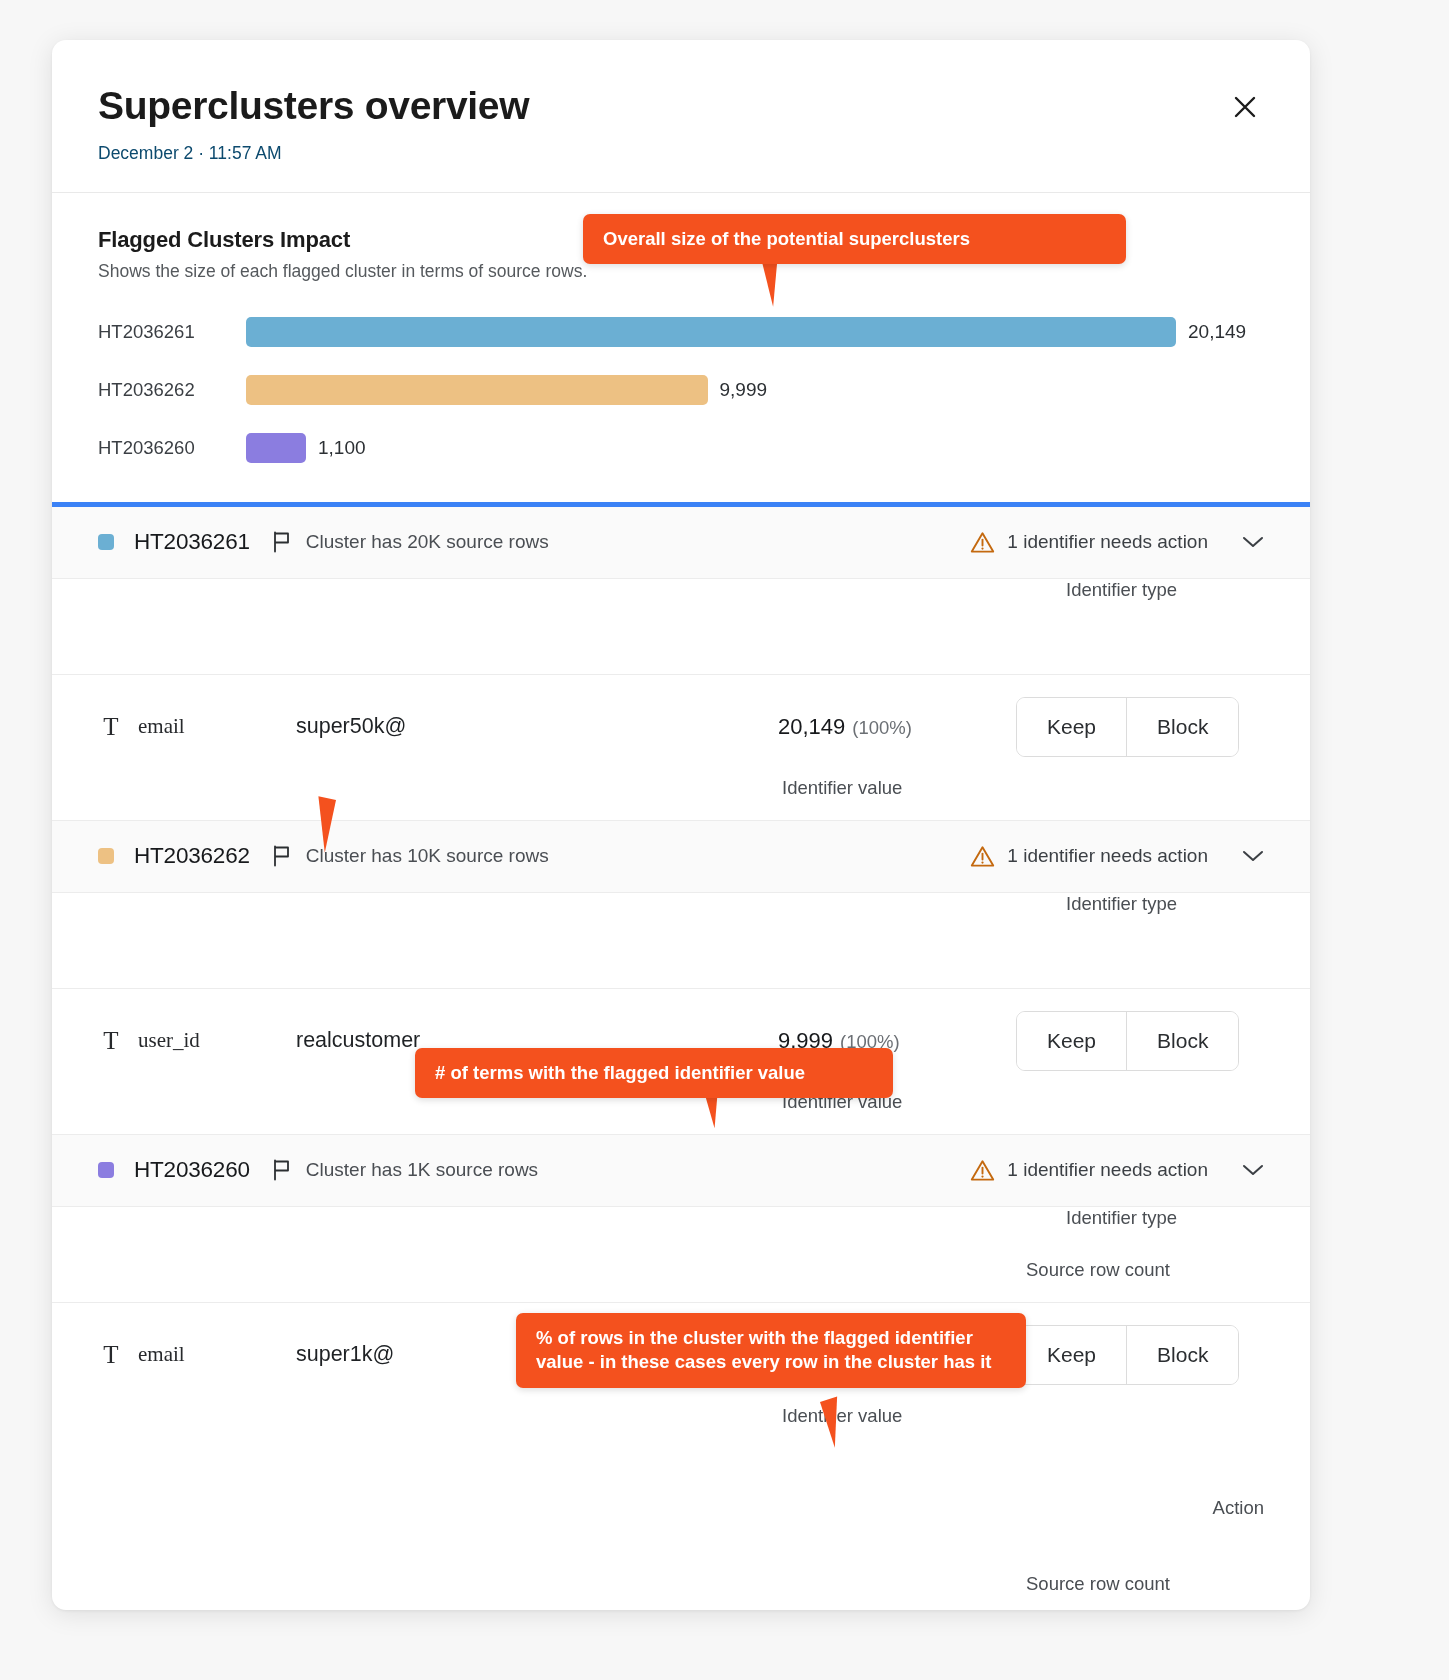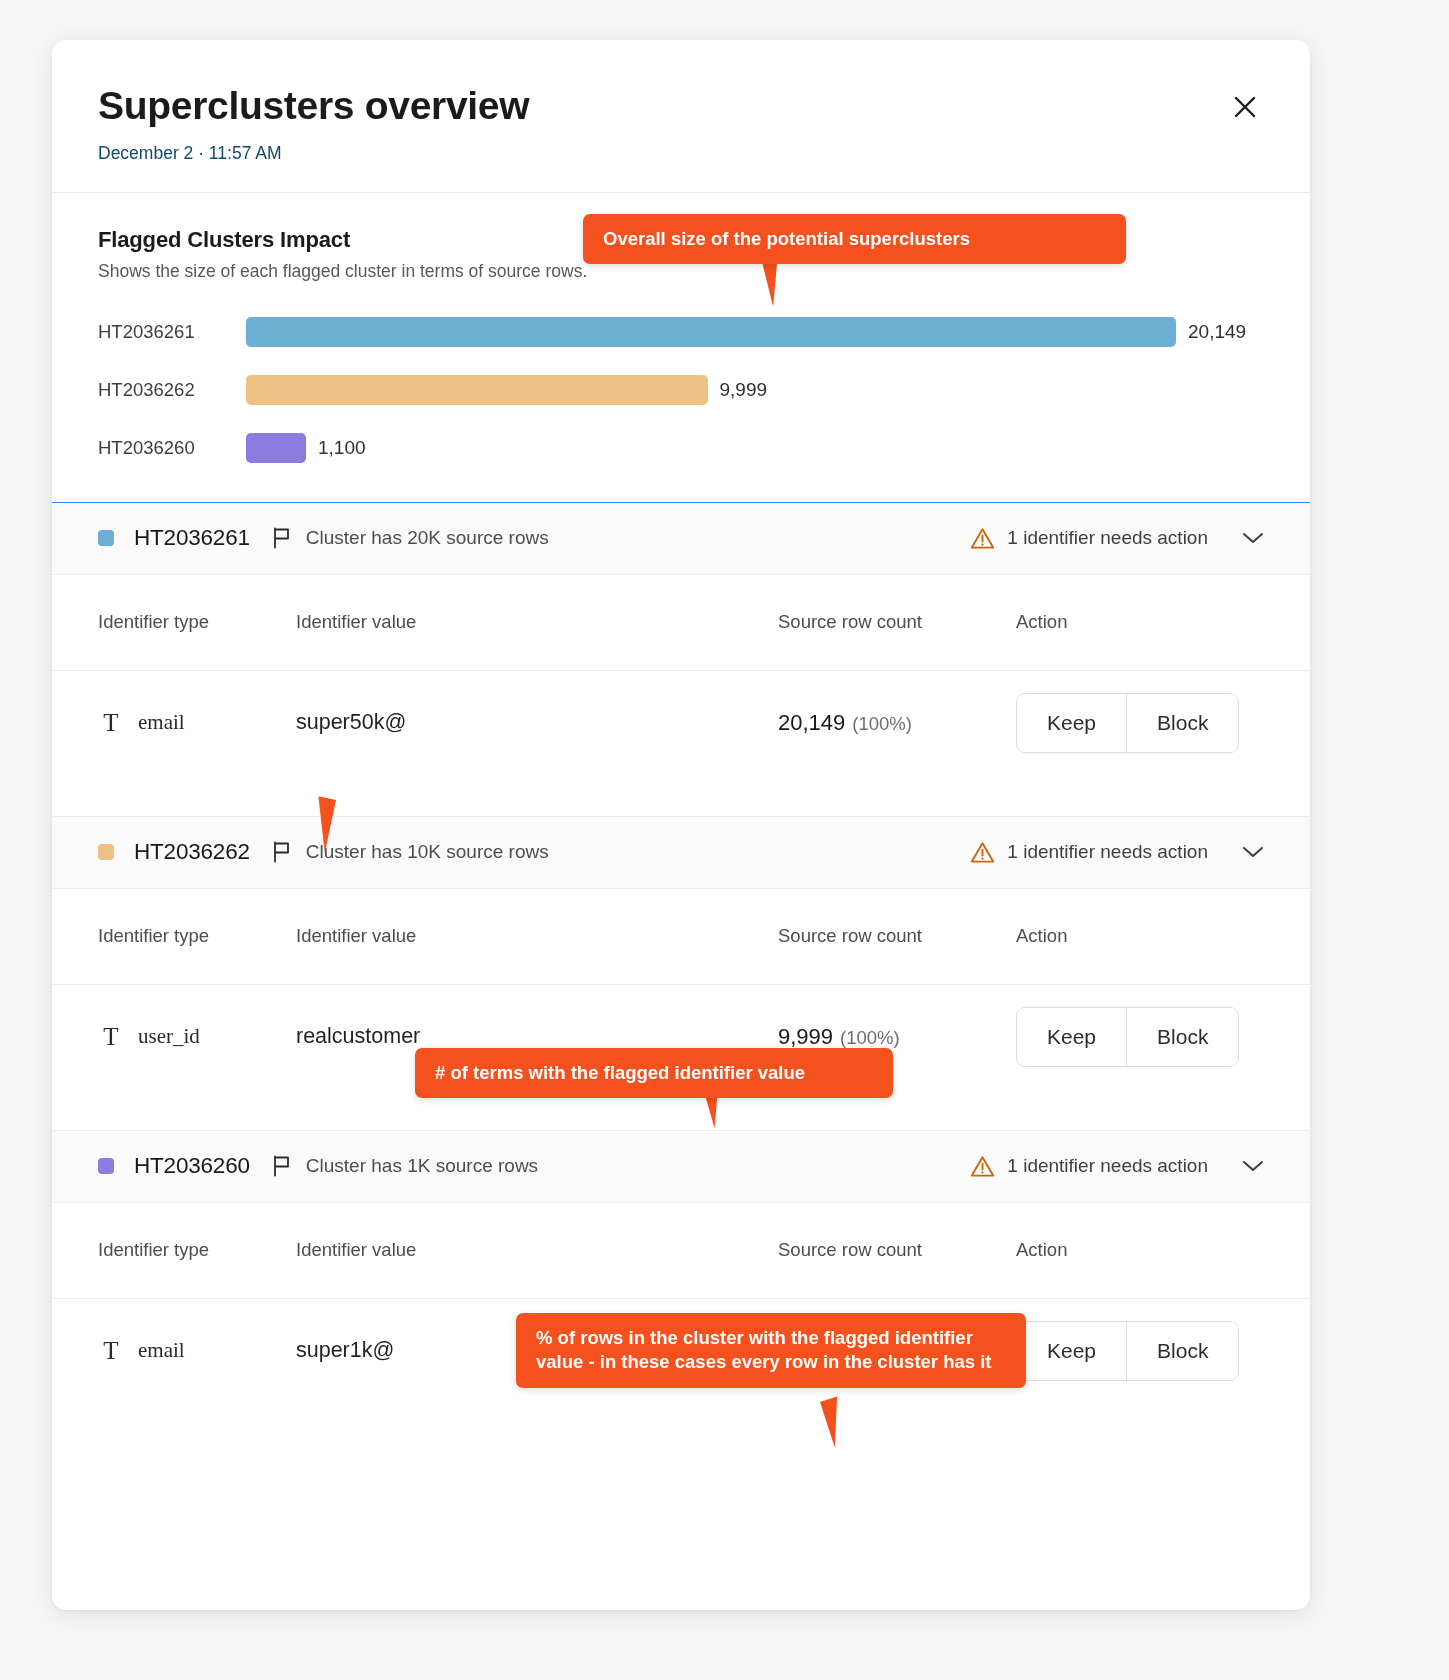--- a/index.html
+++ b/index.html
@@ -36,21 +36,21 @@
   }
   .close-btn {
     position: absolute; right: 46px; top: 48px;
     width: 38px; height: 38px;
     display: flex; align-items: center; justify-content: center;
     cursor: pointer; background: none; border: none;
   }
   .close-btn svg { display:block; }
 
   
-  .chart-section { padding: 34px 46px 36px 46px; border-bottom: 1px solid #3b82f6; }
+  .chart-section { padding: 34px 46px 36px 46px; border-bottom: 5px solid #3b82f6; }
   .chart-title { font-size: 22px; font-weight: 700; color: #1b1b1b; letter-spacing: -0.15px; }
   .chart-desc { margin-top: 8px; font-size: 17.5px; color: #55595d; }
   .bars { margin-top: 32px; }
   .bar-row { display: flex; align-items: center; height: 36px; margin-bottom: 22px; }
   .bar-row:last-child { margin-bottom: 0; }
   .bar-label {
     width: 148px; flex: 0 0 148px;
     font-size: 18.5px; color: #3b3f44; text-align: left;
   }
   .bar-track { display: flex; align-items: center; flex: 1; min-width: 0; }
@@ -70,22 +70,22 @@
     color: #17191c; letter-spacing: -0.2px;
   }
   .flag-icon { margin-left: 22px; display: flex; align-items: center; }
   .cluster-note { margin-left: 14px; font-size: 19px; color: #4a4e53; }
   .cluster-right { margin-left: auto; display: flex; align-items: center; }
   .warn-icon { display: flex; align-items: center; }
   .warn-text { margin-left: 12px; font-size: 19px; color: #3b3f44; }
   .chevron { margin-left: 34px; display: flex; align-items: center; cursor: pointer; }
 
   .tbl-header {
-    display: flex; align-items: center; height: 96px;
-    padding: 0 46px; border-bottom: 1px solid #ececec; background: #fff;
+    display: flex; align-items: flex-end; height: 96px;
+    padding: 0 46px; border-bottom: 1px solid #ececec; background: #fff; flex-direction: column;
   }
   .tbl-row {
     display: flex; align-items: center; height: 104px;
     padding: 0 46px; background: #fff;
   }
   .tbl-spacer { height: 42px; background: #fff; border-bottom: 1px solid #ececec; }
 
   .c-type  { width: 198px; flex: 0 0 198px; }
   .c-value { width: 482px; flex: 0 0 482px; }
   .c-count { width: 238px; flex: 0 0 238px; }

